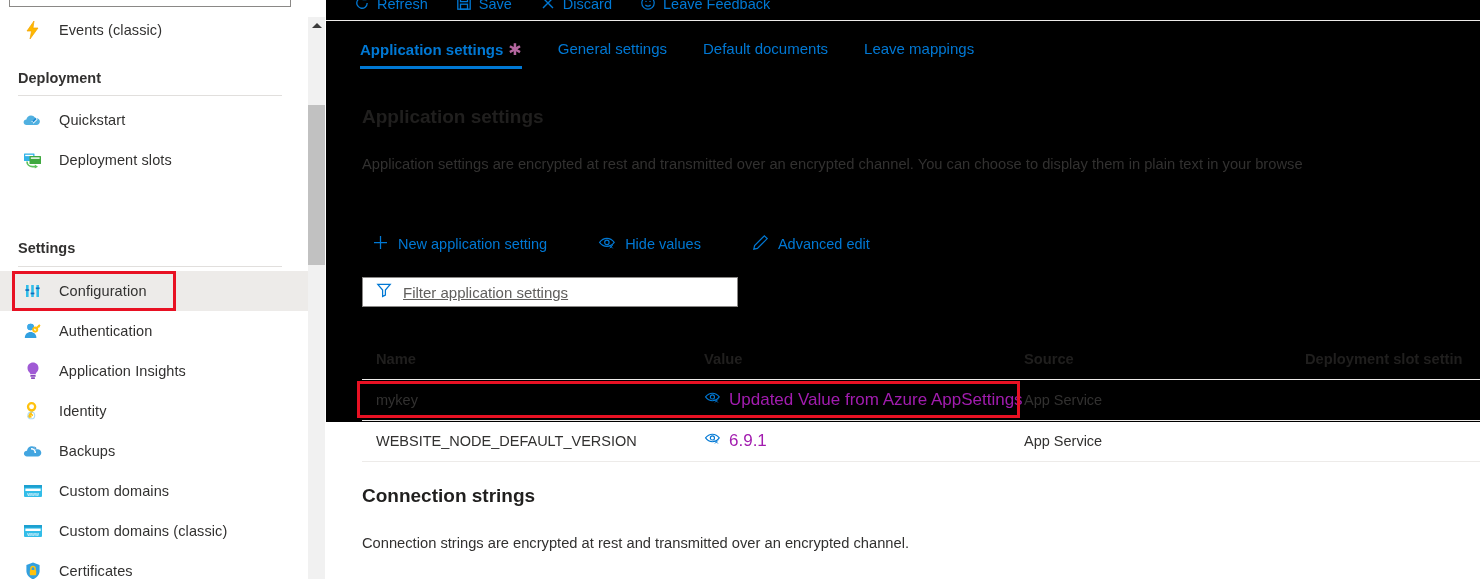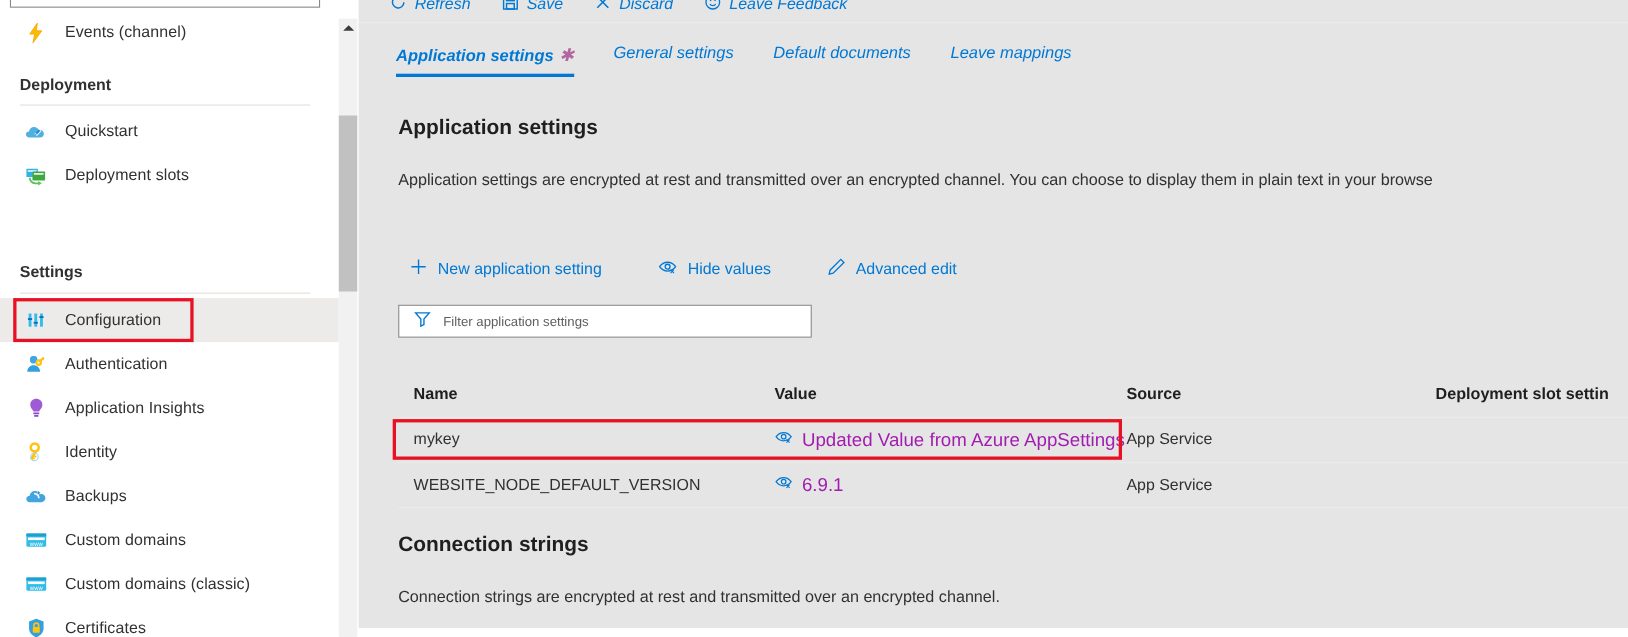--- a/index.html
+++ b/index.html
@@ -72,22 +72,22 @@
     position: absolute; left: 308px; top: 105px; width: 17px; height: 160px;
     background: #c1c1c1;
   }
 
   
   #vdiv { position: absolute; left: 325px; top: 0; width: 1px; height: 579px; background:#fff; }
 
   
   #main {
     position: absolute; left: 326px; top: 0;
-    width: 1154px; height: 571px;
-    background: #e5e5e5; overflow: hidden; font-style: italic;
+    width: 1154px; height: 422px;
+    background: #000000; overflow: hidden;
   }
   #cmdbar {
     position: absolute; left: 0; top: -12px;
     width: 1154px; height: 32px;
     display: flex; align-items: center; gap: 0;
     padding-left: 28px;
     font-size: 14.5px; color: #0078d4;
     white-space: nowrap;
   }
   #cmdbar .cmd {
@@ -130,21 +130,21 @@
     gap: 21px;
   }
   #actionbar .act { display: flex; align-items: center; gap: 9px; margin-right: 30px; cursor: pointer; }
 
   #filterbox {
     position: absolute; left: 362px; top: 277px;
     width: 376px; height: 30px;
     border: 1px solid #8a8886; background: #fff;
     display: flex; align-items: center; padding-left: 13px; gap: 11px;
   }
-  #filterbox .ph { font-size: 12px; color: #605e5c; }
+  #filterbox .ph { font-size: 15px; color: #605e5c; text-decoration: underline; }
 
   
   #tbl { position: absolute; left: 362px; top: 338px; width: 1118px; }
   .tr { position: relative; height: 41px; display: flex; align-items: center; }
   .th { font-size: 14.7px; font-weight: 600; color: #201f1e; }
   .td { font-size: 14.5px; color: #323130; }
   .c-name  { position: absolute; left: 14px; }
   .c-val   { position: absolute; left: 342px; display: flex; align-items: center; gap: 8px; }
   .c-src   { position: absolute; left: 662px; }
   .c-slot  { position: absolute; left: 943px; white-space: nowrap; }
@@ -167,21 +167,21 @@
   <div id="sidebar">
 
     <div class="topbox"></div>
 
     <div class="nav-item" style="top:10px;">
       <span class="nav-ico">
         <svg width="22" height="22" viewBox="0 0 22 22">
           <polygon points="12,2 5,12 9.5,12 8,20 16,9 11,9" fill="#ffb900" stroke="#f2a200" stroke-width=".7"></polygon>
         </svg>
       </span>
-      <span class="lbl">Events (channel)</span>
+      <span class="lbl">Events (classic)</span>
     </div>
 
     <div class="group-hdr" style="top:70px;">Deployment</div>
     <div class="group-rule" style="top:95px;"></div>
 
     <div class="nav-item" style="top:100px;">
       <span class="nav-ico">
         <svg width="22" height="22" viewBox="0 0 22 22">
           <path d="M4.5 16c-1.6 0-2.9-1.2-2.9-2.7s1.2-2.7 2.8-2.7c.2-2.3 2.2-4.1 4.6-4.1 2 0 3.7 1.2 4.4 2.9.3-.1.7-.2 1.1-.2 1.9 0 3.4 1.5 3.4 3.3S16.4 16 14.5 16z" fill="#50b0e0"></path>
           <path d="M13.6 8.2l-4.4 4.3 1.6.6.5 1.7 4.3-4.4z" fill="#ffffff" opacity=".95"></path>

